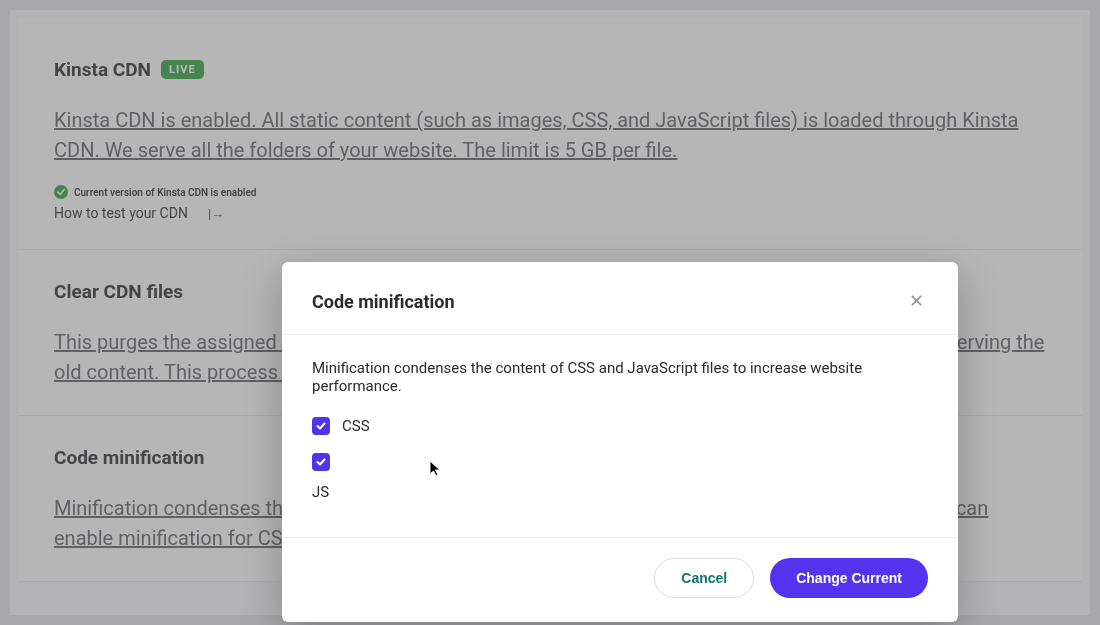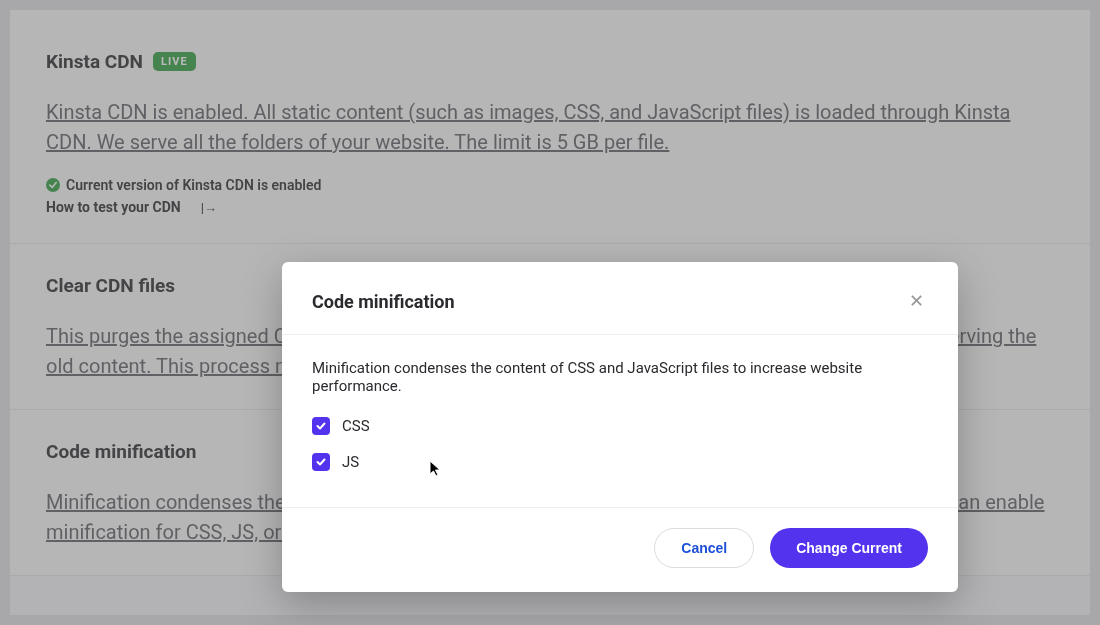--- a/index.html
+++ b/index.html
@@ -12,21 +12,21 @@
       background: #888;
       width: 1100px;
       height: 625px;
       overflow: hidden;
       position: relative;
     }
     .page-wrapper {
       background: #f5f5f7;
       width: 1100px;
       height: 625px;
-      padding: 0;
+      padding: 8px;
       border: 10px solid #a8a8aa;
       position: relative;
     }
     .overlay {
       position: absolute;
       top: 0;
       left: 0;
       width: 100%;
       height: 100%;
       background: rgba(100,100,100,0.45);
@@ -80,30 +80,30 @@
       border-radius: 50%;
       display: flex;
       align-items: center;
       justify-content: center;
     }
     .check-circle svg {
       width: 8px;
       height: 8px;
     }
     .status-text {
-      font-size: 14px;
+      font-size: 10px;
       font-weight: 600;
       color: #2a2a2f;
     }
     .link-row {
       display: flex;
       align-items: center;
       gap: 20px;
       font-size: 14px;
-      font-weight: 700;
+      font-weight: 400;
       color: #2a2a2f;
     }
     .ext-icon {
       font-size: 13px;
       color: #3a3a3f;
     }
     
     
     .modal {
       position: absolute;
@@ -146,20 +146,21 @@
       margin-bottom: 22px;
     }
     .checkbox-row {
       display: flex;
       align-items: flex-start;
       gap: 12px;
       margin-bottom: 18px;
     }
     .checkbox-row:last-child {
       margin-bottom: 0;
+      flex-direction: column;
     }
     .cb {
       width: 18px;
       height: 18px;
       background: #5333ed;
       border-radius: 4px;
       display: flex;
       align-items: center;
       justify-content: center;
       cursor: pointer;
@@ -181,21 +182,21 @@
     .btn {
       font-size: 14px;
       font-weight: 600;
       padding: 11px 26px;
       border-radius: 22px;
       cursor: pointer;
       border: none;
     }
     .btn-cancel {
       background: #fff;
-      color: #1d4ed8;
+      color: #0f766e;
       border: 1px solid #dcdce0;
     }
     .btn-primary {
       background: #5333ed;
       color: #fff;
     }
     .cursor-pointer {
       position: absolute;
       z-index: 20;
     }

